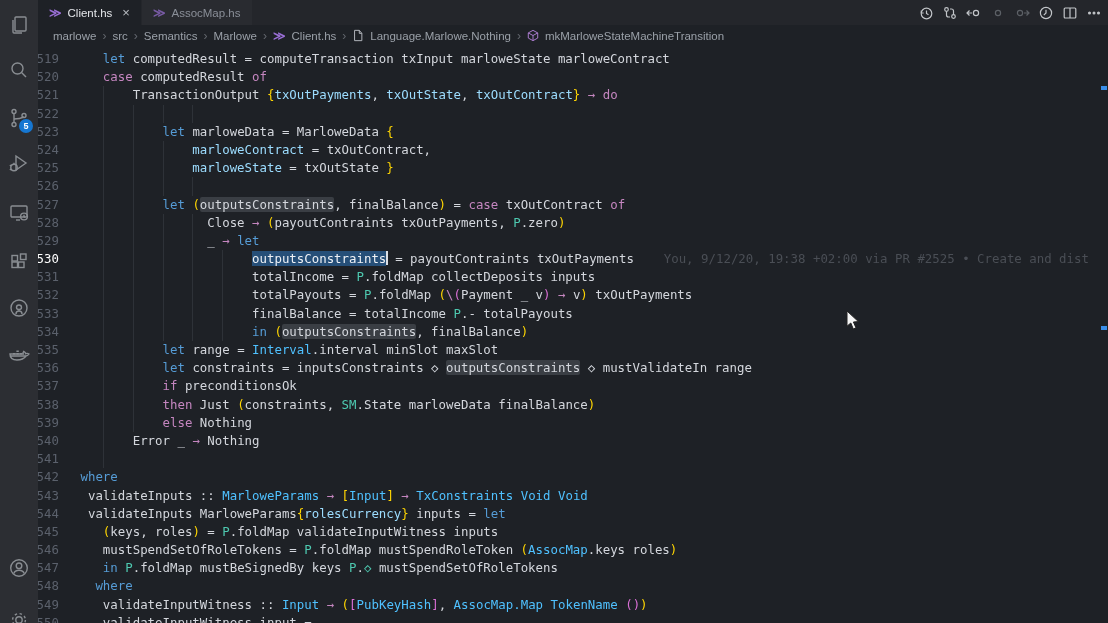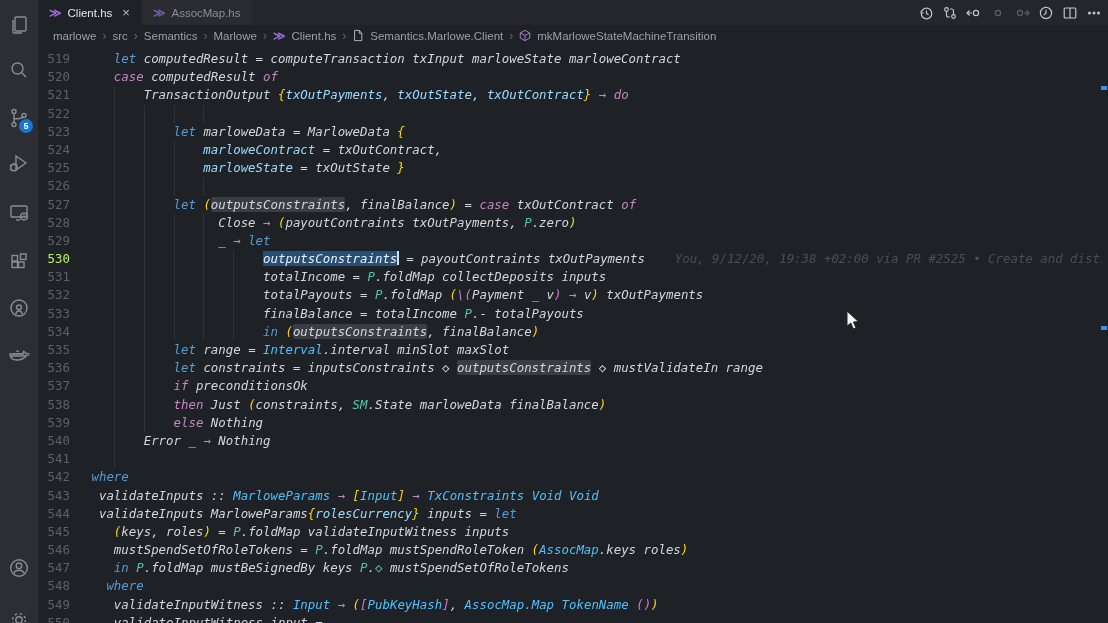--- a/index.html
+++ b/index.html
@@ -36,27 +36,27 @@
   
   .breadcrumb { position:absolute; left:38px; top:25px; width:1070px; height:22px;
                 display:flex; align-items:center; gap:6px; padding-left:15px;
                 font-size:11.5px; color:#9aa0a8; background:#1e2126; }
   .bc-sep { color:#62666d; font-size:12px; }
   .bc-item { cursor:pointer; }
   .bc-fileicon svg { stroke:#b9bcc2; fill:none; stroke-width:1.1; }
   .bc-symicon svg { stroke:#b180d7; fill:none; stroke-width:1.1; }
 
   
-  .code { position:absolute; left:32px; top:47px; width:1070px; height:576px;
+  .code { position:absolute; left:21px; top:47px; width:1070px; height:576px;
           padding-top:3px; font-family:"DejaVu Sans Mono", monospace;
           font-size:12.4px; line-height:18.2px; white-space:pre; color:#d4d7dd; }
   .line { display:flex; height:18.2px; }
   .lnum { flex:none; width:38px; text-align:right; color:#5b616c; margin-right:14px; }
-  .lnum.active { color:#bef264; }
-  .lc { position:relative; flex:1; overflow:hidden;font-style:italic; }
+  .lnum.active { color:#ffffff; }
+  .lc { position:relative; flex:1; overflow:hidden; }
   .guide { position:absolute; top:0; bottom:0; width:1px; background:#2e3238; }
   .toks { position:relative; display:inline-block; }
 
   .kw  { color:#569cd6; }
   .ctl { color:#c586c0; }
   .id  { color:#d4d7dd; }
   .fld { color:#9cdcfe; }
   .typ { color:#4fc1ff; }
   .mod { color:#4ec9b0; }
   .b1  { color:#ffd602; }
@@ -225,21 +225,21 @@
     <span class="bc-sep">›</span>
     <span class="bc-item">Marlowe</span>
     <span class="bc-sep">›</span>
     <span class="hs-icon">≫</span>
     <span class="bc-item">Client.hs</span>
     <span class="bc-sep">›</span>
     <span class="bc-fileicon"><svg width="12" height="13" viewBox="0 0 14 15">
           <path d="M3 1.5h5.5L11.5 5v8.5h-8.5z"></path>
           <path d="M8.5 1.5V5h3"></path>
         </svg></span>
-    <span class="bc-item">Semantics.Marlowe.Client</span>
+    <span class="bc-item">Language.Marlowe.Nothing</span>
     <span class="bc-sep">›</span>
     <span class="bc-symicon"><svg width="12" height="13" viewBox="0 0 14 15">
           <path d="M7 1.5 12.5 4.5v6L7 13.5 1.5 10.5v-6z"></path>
           <path d="M1.5 4.5 7 7.5l5.5-3M7 7.5v6"></path>
         </svg></span>
     <span class="bc-item">mkMarloweStateMachineTransition</span>
   </div>
 
   <div class="code"><div class="line"><span class="lnum">519</span><span class="lc"><span class="toks">    <span class="kw">let</span><span class="id"> computedResult = computeTransaction txInput marloweState marloweContract</span></span></span></div><div class="line"><span class="lnum">520</span><span class="lc"><span class="toks">    <span class="ctl">case</span><span class="id"> computedResult </span><span class="ctl">of</span></span></span></div><div class="line"><span class="lnum">521</span><span class="lc"><i class="guide" style="left: 29.86px;"></i><span class="toks">        <span class="id">TransactionOutput </span><span class="b1">{</span><span class="fld">txOutPayments</span><span class="id">, </span><span class="fld">txOutState</span><span class="id">, </span><span class="fld">txOutContract</span><span class="b1">}</span><span class="id"> </span><span class="ctl">→</span><span class="id"> </span><span class="ctl">do</span></span></span></div><div class="line"><span class="lnum">522</span><span class="lc"><i class="guide" style="left: 29.86px;"></i><i class="guide" style="left: 59.72px;"></i><i class="guide" style="left: 89.58px;"></i><i class="guide" style="left: 119.44px;"></i><span class="toks"></span></span></div><div class="line"><span class="lnum">523</span><span class="lc"><i class="guide" style="left: 29.86px;"></i><i class="guide" style="left: 59.72px;"></i><span class="toks">            <span class="kw">let</span><span class="id"> marloweData = MarloweData </span><span class="b1">{</span></span></span></div><div class="line"><span class="lnum">524</span><span class="lc"><i class="guide" style="left: 29.86px;"></i><i class="guide" style="left: 59.72px;"></i><i class="guide" style="left: 89.58px;"></i><span class="toks">                <span class="fld">marloweContract</span><span class="id"> = txOutContract,</span></span></span></div><div class="line"><span class="lnum">525</span><span class="lc"><i class="guide" style="left: 29.86px;"></i><i class="guide" style="left: 59.72px;"></i><i class="guide" style="left: 89.58px;"></i><span class="toks">                <span class="fld">marloweState</span><span class="id"> = txOutState </span><span class="b1">}</span></span></span></div><div class="line"><span class="lnum">526</span><span class="lc"><i class="guide" style="left: 29.86px;"></i><i class="guide" style="left: 59.72px;"></i><i class="guide" style="left: 89.58px;"></i><i class="guide" style="left: 119.44px;"></i><span class="toks"></span></span></div><div class="line"><span class="lnum">527</span><span class="lc"><i class="guide" style="left: 29.86px;"></i><i class="guide" style="left: 59.72px;"></i><span class="toks">            <span class="kw">let</span><span class="id"> </span><span class="b1">(</span><span class="hl">outputsConstraints</span><span class="id">, finalBalance</span><span class="b1">)</span><span class="id"> = </span><span class="ctl">case</span><span class="id"> txOutContract </span><span class="ctl">of</span></span></span></div><div class="line"><span class="lnum">528</span><span class="lc"><i class="guide" style="left: 29.86px;"></i><i class="guide" style="left: 59.72px;"></i><i class="guide" style="left: 89.58px;"></i><i class="guide" style="left: 119.44px;"></i><span class="toks">                  <span class="id">Close </span><span class="ctl">→</span><span class="id"> </span><span class="b1">(</span><span class="id">payoutContraints txOutPayments, </span><span class="mod">P</span><span class="id">.zero</span><span class="b1">)</span></span></span></div><div class="line"><span class="lnum">529</span><span class="lc"><i class="guide" style="left: 29.86px;"></i><i class="guide" style="left: 59.72px;"></i><i class="guide" style="left: 89.58px;"></i><i class="guide" style="left: 119.44px;"></i><span class="toks">                  <span class="id">_ </span><span class="ctl">→</span><span class="id"> </span><span class="kw">let</span></span></span></div><div class="line"><span class="lnum active">530</span><span class="lc"><i class="guide" style="left: 29.86px;"></i><i class="guide" style="left: 59.72px;"></i><i class="guide" style="left: 89.58px;"></i><i class="guide" style="left: 119.44px;"></i><i class="guide" style="left: 149.3px;"></i><span class="toks">                        <span class="sel">outputsConstraints</span><span class="caret"></span><span class="id"> = payoutContraints txOutPayments</span><span class="ghost">    You, 9/12/20, 19:38 +02:00 via PR #2525 • Create and distribute</span></span></span></div><div class="line"><span class="lnum">531</span><span class="lc"><i class="guide" style="left: 29.86px;"></i><i class="guide" style="left: 59.72px;"></i><i class="guide" style="left: 89.58px;"></i><i class="guide" style="left: 119.44px;"></i><i class="guide" style="left: 149.3px;"></i><span class="toks">                        <span class="id">totalIncome = </span><span class="mod">P</span><span class="id">.foldMap collectDeposits inputs</span></span></span></div><div class="line"><span class="lnum">532</span><span class="lc"><i class="guide" style="left: 29.86px;"></i><i class="guide" style="left: 59.72px;"></i><i class="guide" style="left: 89.58px;"></i><i class="guide" style="left: 119.44px;"></i><i class="guide" style="left: 149.3px;"></i><span class="toks">                        <span class="id">totalPayouts = </span><span class="mod">P</span><span class="id">.foldMap </span><span class="b1">(</span><span class="ctl">\</span><span class="b2">(</span><span class="id">Payment _ v</span><span class="b2">)</span><span class="id"> </span><span class="ctl">→</span><span class="id"> v</span><span class="b1">)</span><span class="id"> txOutPayments</span></span></span></div><div class="line"><span class="lnum">533</span><span class="lc"><i class="guide" style="left: 29.86px;"></i><i class="guide" style="left: 59.72px;"></i><i class="guide" style="left: 89.58px;"></i><i class="guide" style="left: 119.44px;"></i><i class="guide" style="left: 149.3px;"></i><span class="toks">                        <span class="id">finalBalance = totalIncome </span><span class="mod">P</span><span class="id">.- totalPayouts</span></span></span></div><div class="line"><span class="lnum">534</span><span class="lc"><i class="guide" style="left: 29.86px;"></i><i class="guide" style="left: 59.72px;"></i><i class="guide" style="left: 89.58px;"></i><i class="guide" style="left: 119.44px;"></i><i class="guide" style="left: 149.3px;"></i><span class="toks">                        <span class="kw">in</span><span class="id"> </span><span class="b1">(</span><span class="hl">outputsConstraints</span><span class="id">, finalBalance</span><span class="b1">)</span></span></span></div><div class="line"><span class="lnum">535</span><span class="lc"><i class="guide" style="left: 29.86px;"></i><i class="guide" style="left: 59.72px;"></i><span class="toks">            <span class="kw">let</span><span class="id"> range = </span><span class="typ">Interval</span><span class="id">.interval minSlot maxSlot</span></span></span></div><div class="line"><span class="lnum">536</span><span class="lc"><i class="guide" style="left: 29.86px;"></i><i class="guide" style="left: 59.72px;"></i><span class="toks">            <span class="kw">let</span><span class="id"> constraints = inputsConstraints ◇ </span><span class="hl">outputsConstraints</span><span class="id"> ◇ mustValidateIn range</span></span></span></div><div class="line"><span class="lnum">537</span><span class="lc"><i class="guide" style="left: 29.86px;"></i><i class="guide" style="left: 59.72px;"></i><span class="toks">            <span class="ctl">if</span><span class="id"> preconditionsOk</span></span></span></div><div class="line"><span class="lnum">538</span><span class="lc"><i class="guide" style="left: 29.86px;"></i><i class="guide" style="left: 59.72px;"></i><span class="toks">            <span class="ctl">then</span><span class="id"> Just </span><span class="b1">(</span><span class="id">constraints, </span><span class="mod">SM</span><span class="id">.State marloweData finalBalance</span><span class="b1">)</span></span></span></div><div class="line"><span class="lnum">539</span><span class="lc"><i class="guide" style="left: 29.86px;"></i><i class="guide" style="left: 59.72px;"></i><span class="toks">            <span class="ctl">else</span><span class="id"> Nothing</span></span></span></div><div class="line"><span class="lnum">540</span><span class="lc"><i class="guide" style="left: 29.86px;"></i><span class="toks">        <span class="id">Error _ </span><span class="ctl">→</span><span class="id"> Nothing</span></span></span></div><div class="line"><span class="lnum">541</span><span class="lc"><i class="guide" style="left: 29.86px;"></i><span class="toks"></span></span></div><div class="line"><span class="lnum">542</span><span class="lc"><span class="toks"> <span class="kw">where</span></span></span></div><div class="line"><span class="lnum">543</span><span class="lc"><span class="toks">  <span class="id">validateInputs :: </span><span class="typ">MarloweParams</span><span class="id"> </span><span class="ctl">→</span><span class="id"> </span><span class="b1">[</span><span class="typ">Input</span><span class="b1">]</span><span class="id"> </span><span class="ctl">→</span><span class="id"> </span><span class="typ">TxConstraints Void Void</span></span></span></div><div class="line"><span class="lnum">544</span><span class="lc"><span class="toks">  <span class="id">validateInputs MarloweParams</span><span class="b1">{</span><span class="fld">rolesCurrency</span><span class="b1">}</span><span class="id"> inputs = </span><span class="kw">let</span></span></span></div><div class="line"><span class="lnum">545</span><span class="lc"><span class="toks">    <span class="b1">(</span><span class="id">keys, roles</span><span class="b1">)</span><span class="id"> = </span><span class="mod">P</span><span class="id">.foldMap validateInputWitness inputs</span></span></span></div><div class="line"><span class="lnum">546</span><span class="lc"><span class="toks">    <span class="id">mustSpendSetOfRoleTokens = </span><span class="mod">P</span><span class="id">.foldMap mustSpendRoleToken </span><span class="b1">(</span><span class="typ">AssocMap</span><span class="id">.keys roles</span><span class="b1">)</span></span></span></div><div class="line"><span class="lnum">547</span><span class="lc"><span class="toks">    <span class="kw">in</span><span class="id"> </span><span class="mod">P</span><span class="id">.foldMap mustBeSignedBy keys </span><span class="mod">P</span><span class="id">.</span><span class="mod">◇</span><span class="id"> mustSpendSetOfRoleTokens</span></span></span></div><div class="line"><span class="lnum">548</span><span class="lc"><span class="toks">   <span class="kw">where</span></span></span></div><div class="line"><span class="lnum">549</span><span class="lc"><span class="toks">    <span class="id">validateInputWitness :: </span><span class="typ">Input</span><span class="id"> </span><span class="ctl">→</span><span class="id"> </span><span class="b1">(</span><span class="b2">[</span><span class="typ">PubKeyHash</span><span class="b2">]</span><span class="id">, </span><span class="typ">AssocMap.Map</span><span class="id"> </span><span class="typ">TokenName</span><span class="id"> </span><span class="b2">(</span><span class="b2">)</span><span class="b1">)</span></span></span></div><div class="line"><span class="lnum">550</span><span class="lc"><span class="toks">    <span class="id">validateInputWitness input =</span></span></span></div></div>
 

